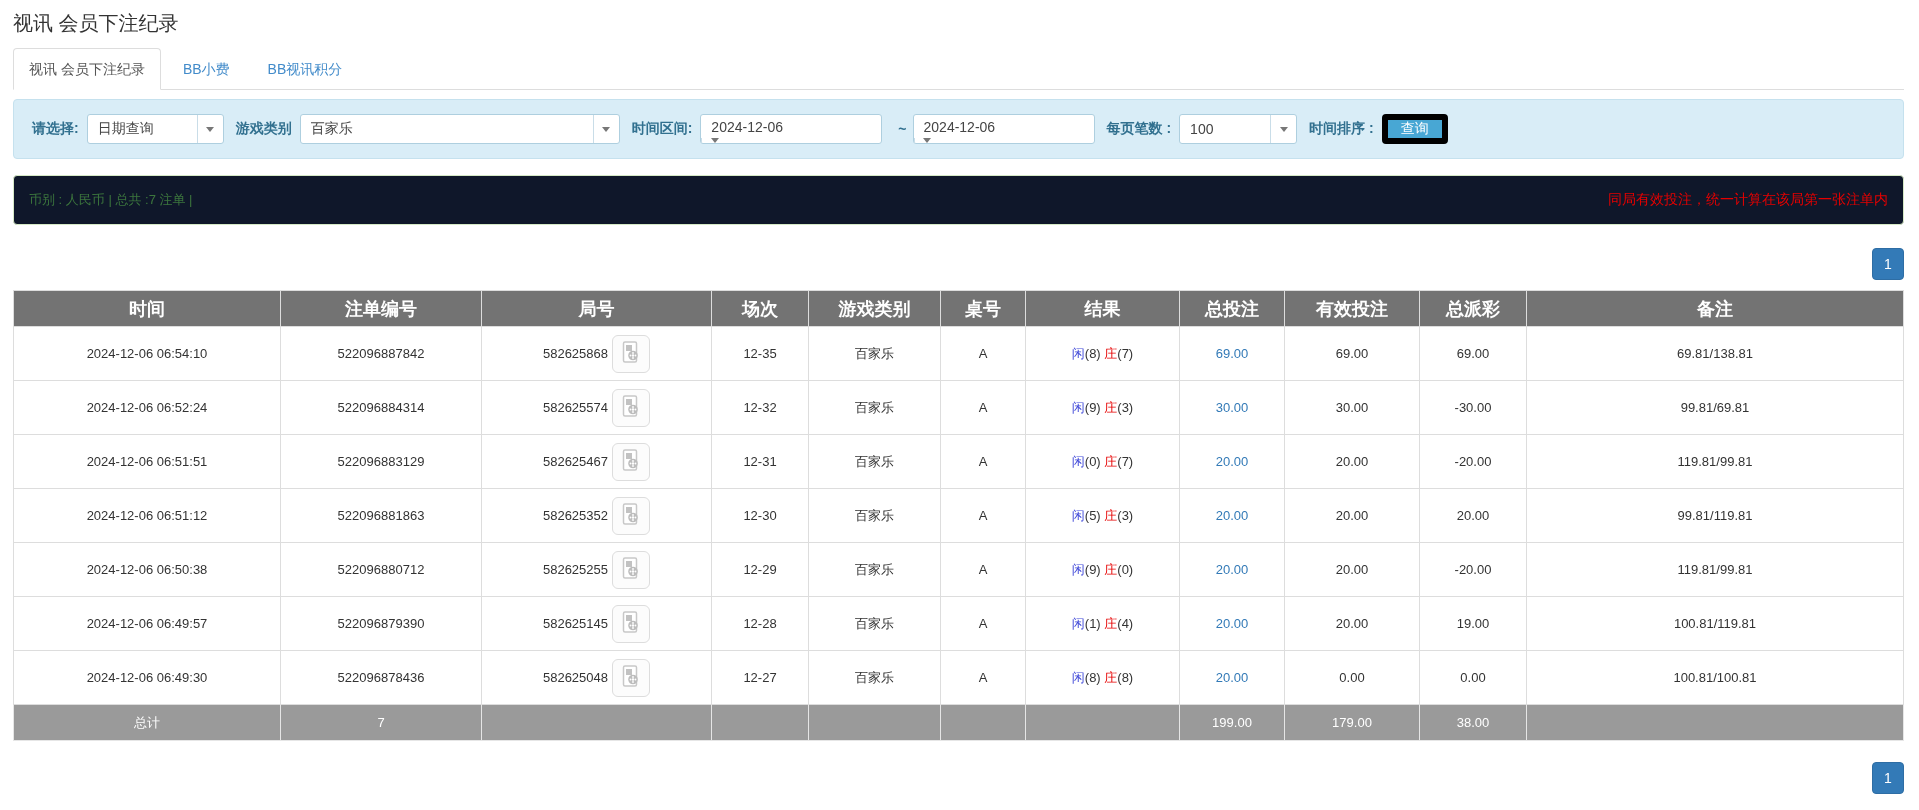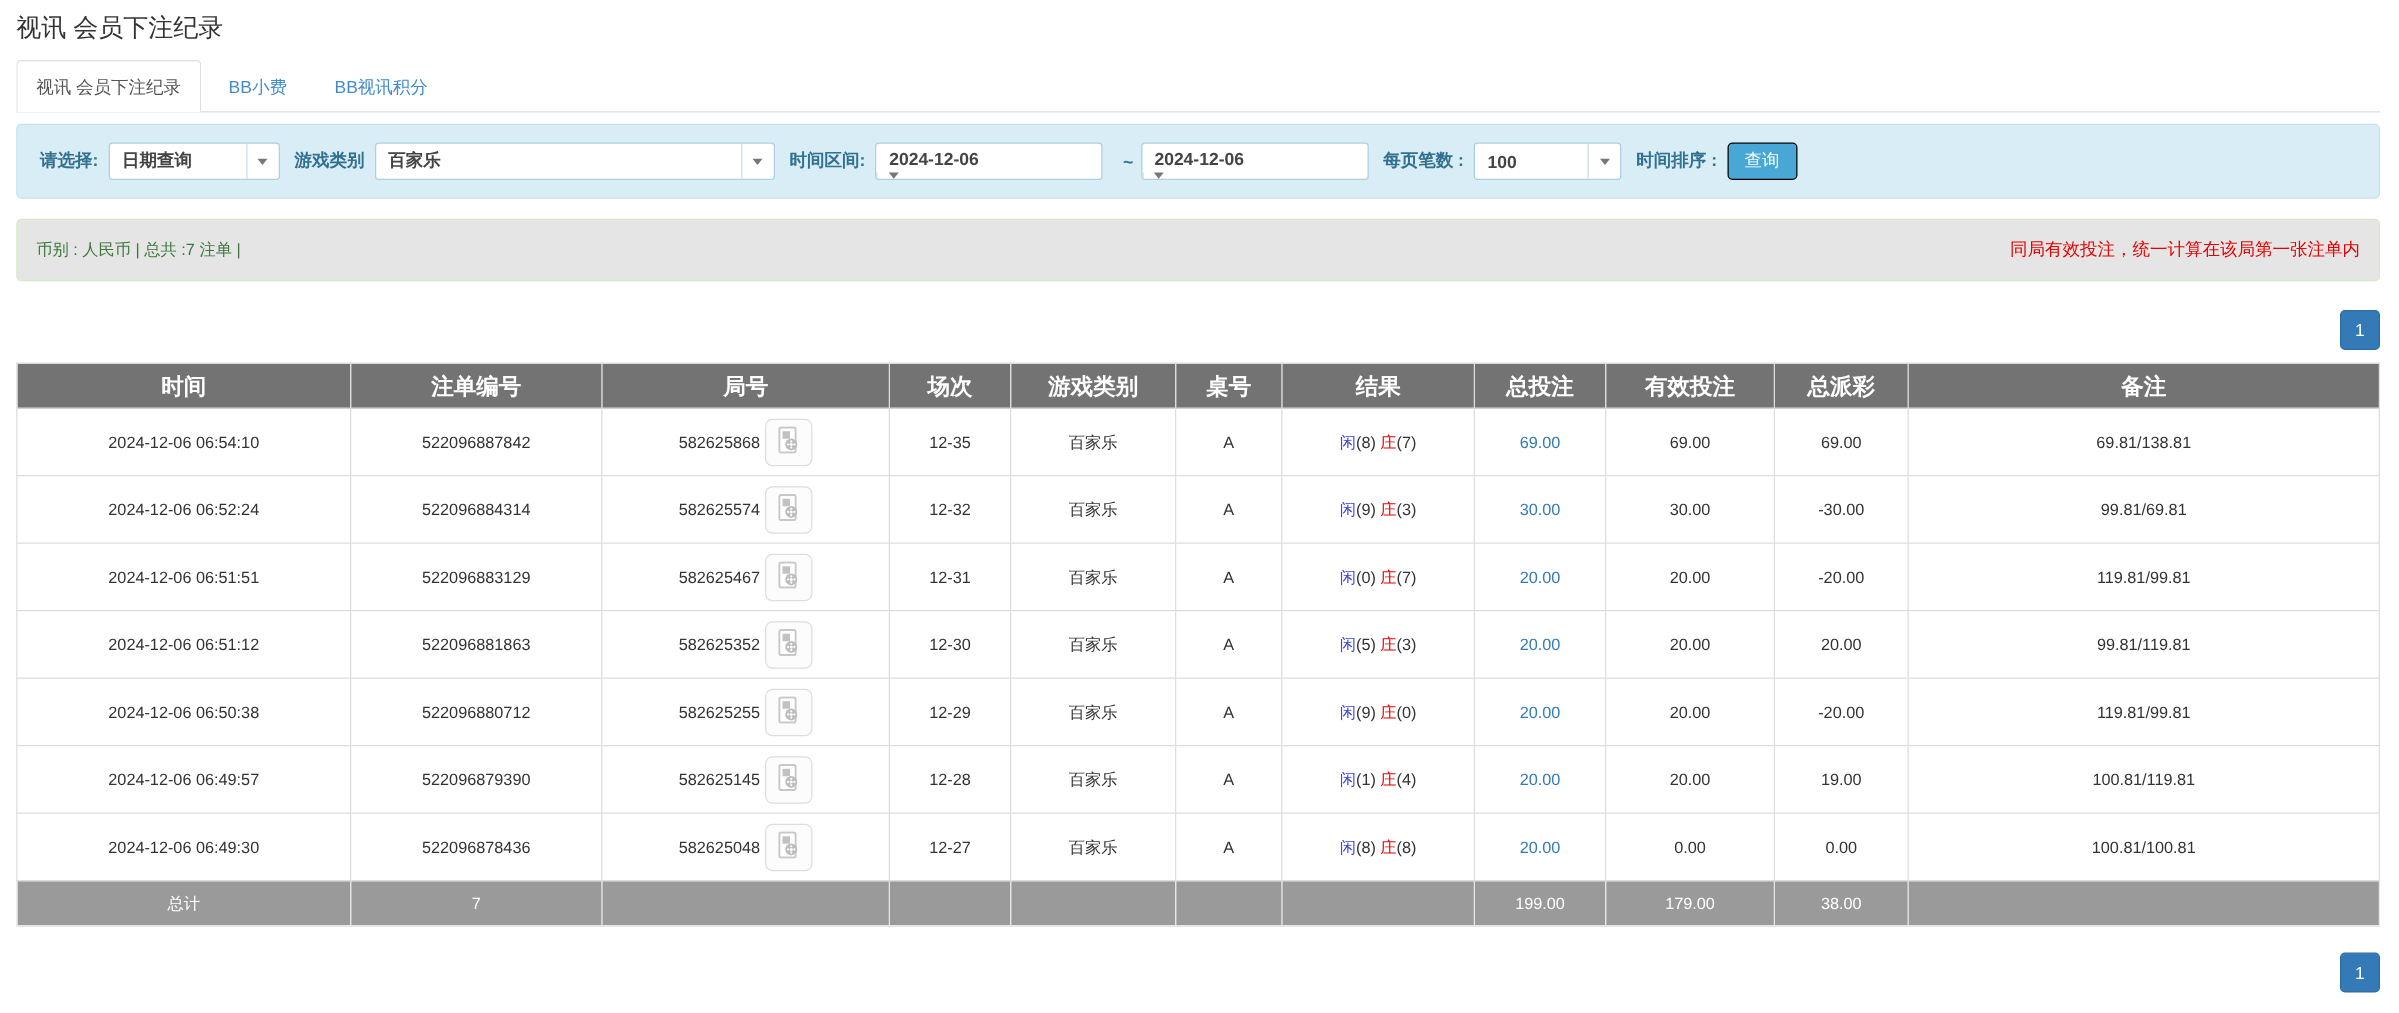--- a/index.html
+++ b/index.html
@@ -13,29 +13,29 @@
   
   .tabbar { display:flex; align-items:flex-end; border-bottom:1px solid #ddd; margin-top:10px; }
   .tab { font-size:14px; padding:10px 15px; line-height:20px; cursor:pointer; color:#428bca; margin-right:6px; margin-bottom:-1px; border:1px solid transparent; }
   .tab.active { color:#555; background:#fff; border:1px solid #ddd; border-bottom-color:#fff; border-radius:4px 4px 0 0; }
 
   
   .filterbar { margin-top:9px; height:60px; background:#d9edf7; border:1px solid #c5e1ee; border-radius:4px; display:flex; align-items:center; padding:0 16px; }
   .flabel { font-size:14px; font-weight:bold; color:#31708f; margin:0 8px 0 2px; white-space:nowrap; }
   .tilde { font-size:14px; font-weight:bold; color:#31708f; margin:0 6px; }
   .combo { height:30px; background:#fff; border:1px solid #aecfdf; border-radius:3px; display:flex; align-items:stretch; margin-right:10px; cursor:pointer; }
-  .combo-text { flex:1; font-size:14px; color:#444; padding:0 10px; display:flex; align-items:center; white-space:nowrap; overflow:hidden;font-weight:bold; }
+  .combo-text { flex:1; font-size:14px; color:#444; padding:0 10px; display:flex; align-items:center; white-space:nowrap; overflow:hidden; }
   .combo-arrow { width:26px; border-left:1px solid #c9dde8; display:flex; align-items:center; justify-content:center; }
   .combo-arrow::after { content:""; width:0; height:0; border-left:4px solid transparent; border-right:4px solid transparent; border-top:5px solid #777; }
   .w-query { width:137px; } .w-game { width:320px; } .w-date { width:182px;flex-direction:column; }
   .w-size { width:118px; } .w-sort { width:215px; }
-  .btn-query { height:30px; padding:0 13px; background:#48a7d4; border:1px solid #000000; border-radius:4px; color:#fff; font-size:14px; cursor:pointer; }
-
-  
-  .summarybar { margin-top:16px; height:50px; background:#e5e5e5; border:1px solid #d6e9c6; border-radius:4px; display:flex; align-items:center; justify-content:space-between; padding:0 15px; }
+  .btn-query { height:30px; padding:0 13px; background:#48a7d4; border:6px solid #000000; border-radius:4px; color:#fff; font-size:14px; cursor:pointer; }
+
+  
+  .summarybar { margin-top:16px; height:50px; background:#0f172a; border:1px solid #d6e9c6; border-radius:4px; display:flex; align-items:center; justify-content:space-between; padding:0 15px; }
   .summary-left { font-size:13px; color:#3c763d; }
   .summary-right { font-size:14px; color:#e60000; }
 
   
   .pager { display:flex; justify-content:flex-end; margin-top:23px; }
   .pager.bottom { margin-top:21px; }
   .page-btn { width:32px; height:32px; background:#337ab7; border:1px solid #2e6da4; border-radius:4px; color:#fff; font-size:14px; cursor:pointer; }
 
   
   table.records { margin-top:10px; width:1891px; border-collapse:collapse; table-layout:fixed; }

